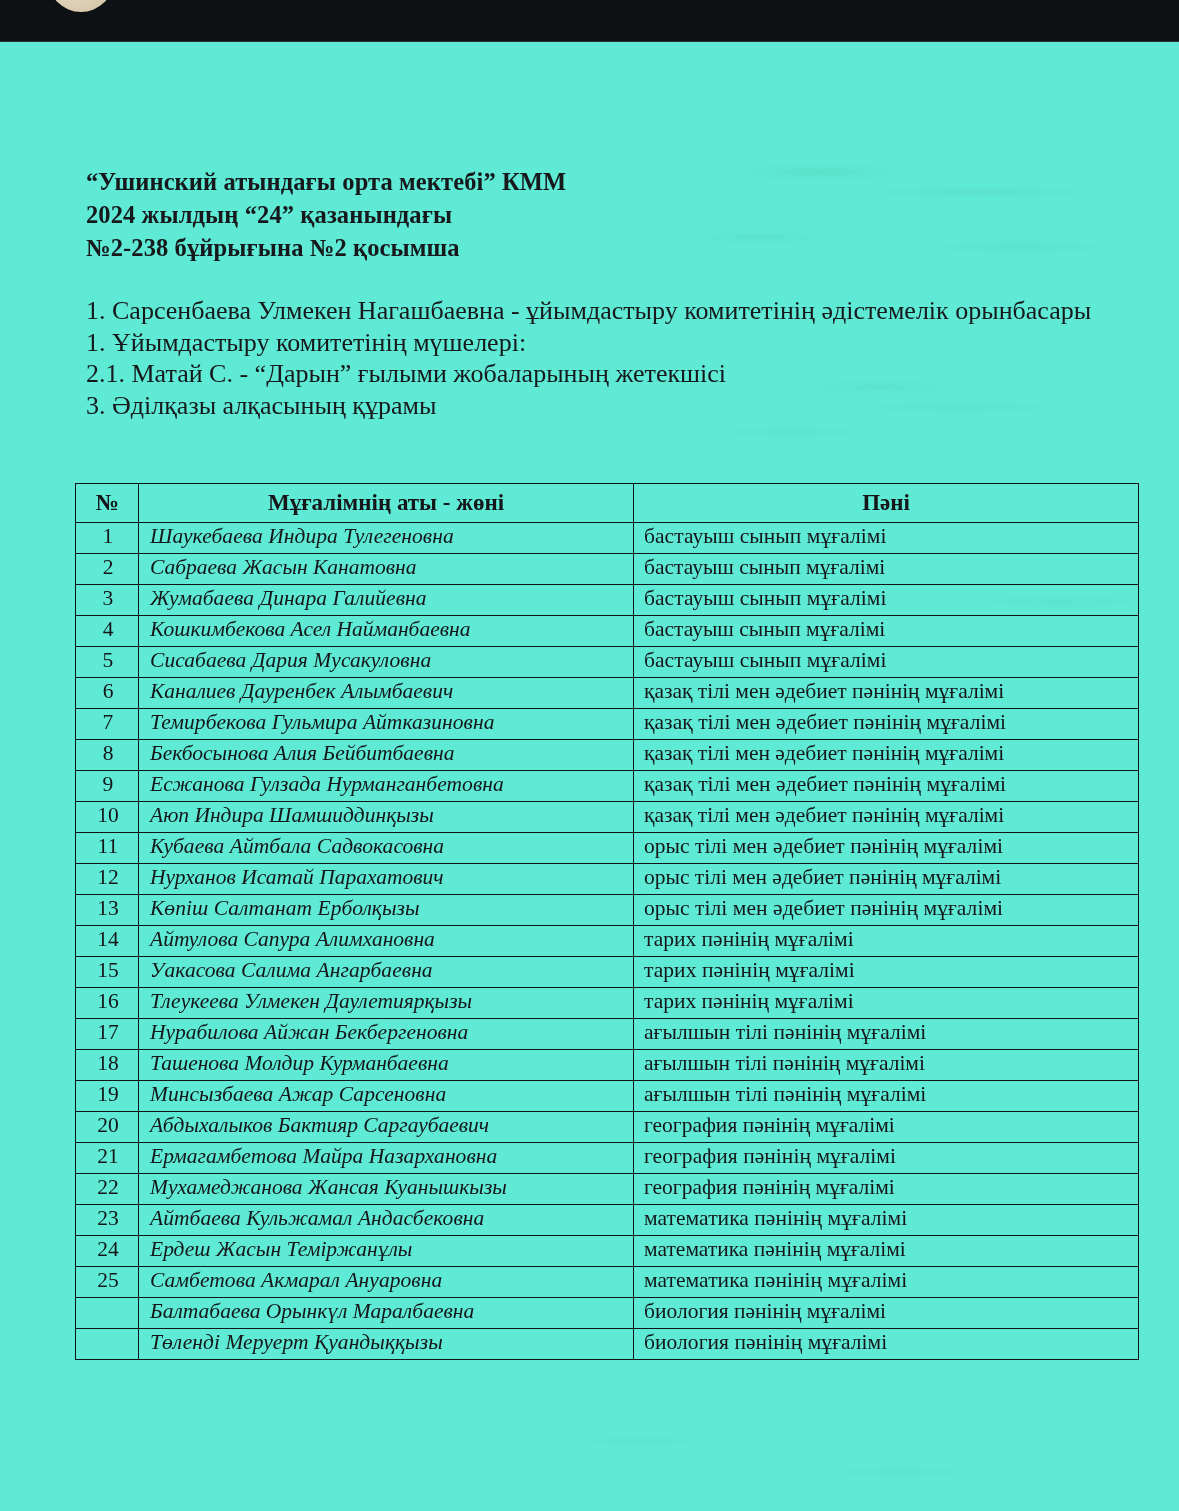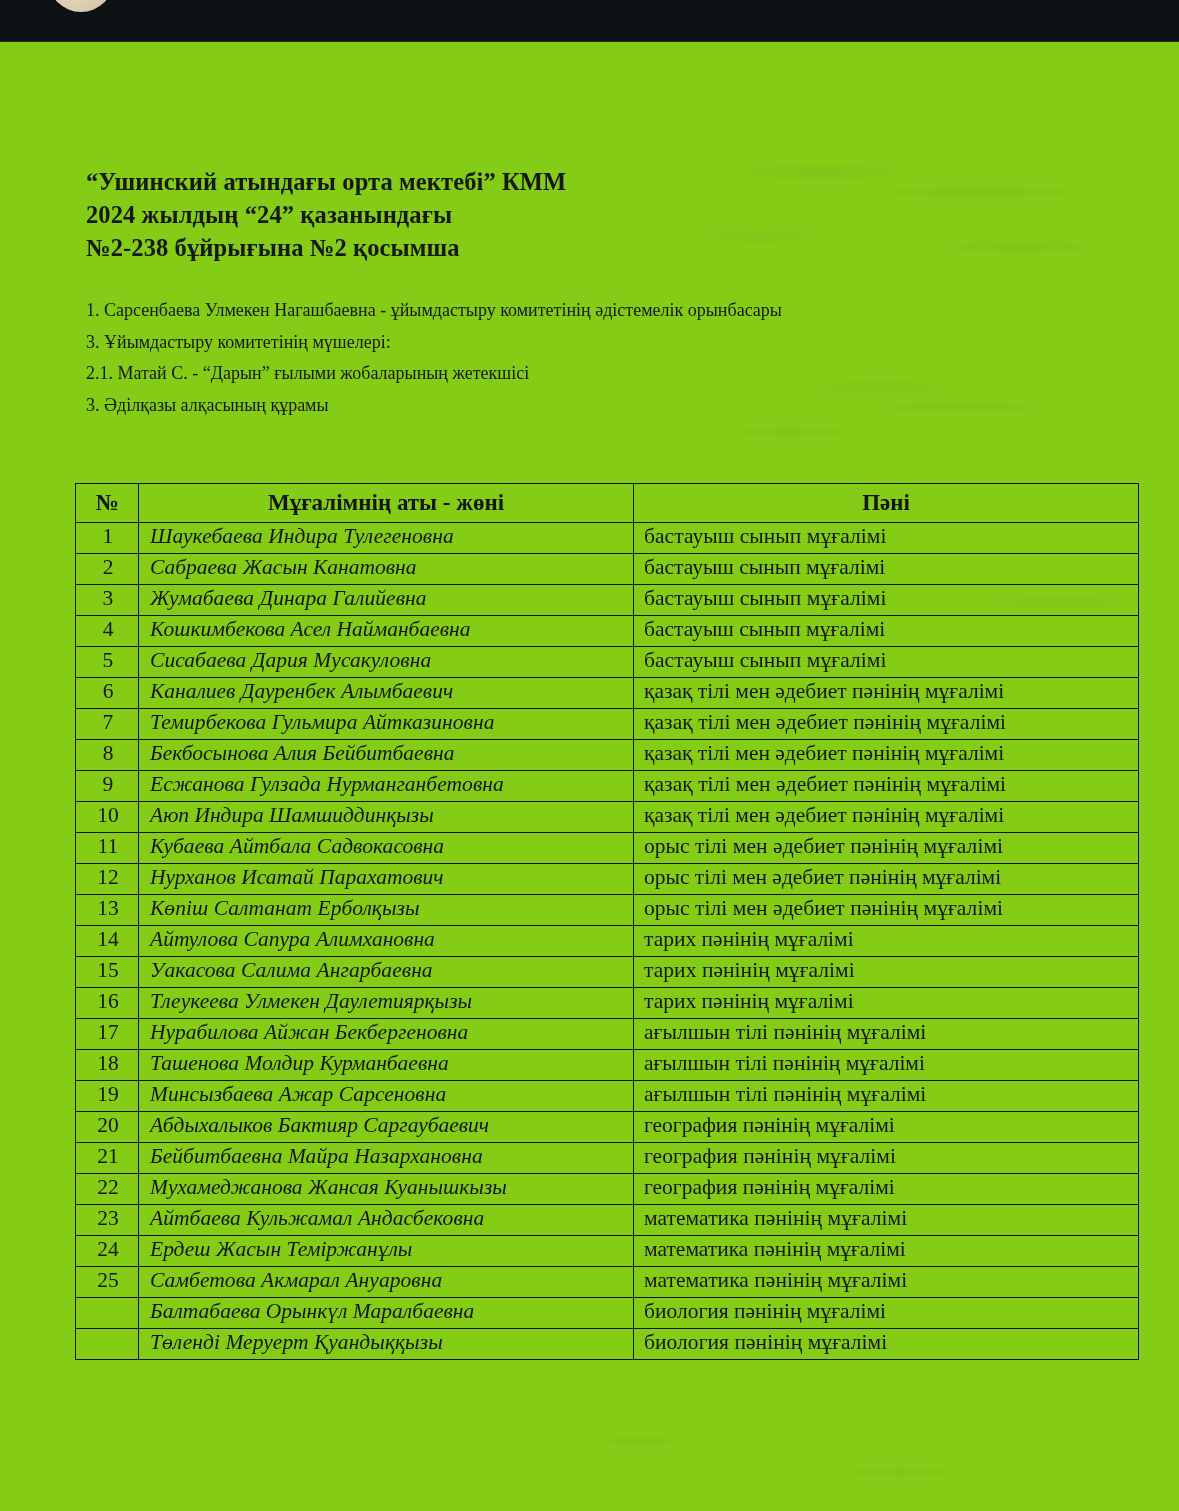--- a/index.html
+++ b/index.html
@@ -43,21 +43,21 @@
     border-radius: 50%;
     background: radial-gradient(circle at 40% 35%, #f2e7d2 0%, #ddcfb4 60%, #cbbd9e 100%);
   }
 
   
   .page {
     position: absolute;
     top: 42px; left: 0;
     width: 1179px;
     height: 1469px;
-    background: #84cc16;
+    background: #5eead4;
     overflow: hidden;
   }
 
   
   .scan-noise {
     position: absolute;
     inset: 0;
     pointer-events: none;
     opacity: .5;
     background:
@@ -90,21 +90,21 @@
   }
 
   
   .doc-list {
     position: absolute;
     left: 86px;
     top: 253px;
     width: 1010px;
   }
   .doc-list .lline {
-    font-size: 18px;
+    font-size: 26px;
     font-weight: 400;
     line-height: 31.5px;
     color: #16181c;
     white-space: nowrap;
   }
 
   
   .roster-table {
     position: absolute;
     left: 75px;
@@ -167,21 +167,21 @@
   <div class="scan-noise"></div>
 
   <div class="doc-heading">
     <div class="hline">“Ушинский атындағы орта мектебі” КММ</div>
     <div class="hline">2024 жылдың “24” қазанындағы</div>
     <div class="hline">№2-238 бұйрығына  №2 қосымша</div>
   </div>
 
   <div class="doc-list">
     <div class="lline">1. Сарсенбаева Улмекен Нагашбаевна -  ұйымдастыру комитетінің әдістемелік орынбасары</div>
-    <div class="lline">3. Ұйымдастыру комитетінің мүшелері:</div>
+    <div class="lline">1. Ұйымдастыру комитетінің мүшелері:</div>
     <div class="lline">2.1. Матай С. - “Дарын” ғылыми жобаларының жетекшісі</div>
     <div class="lline">3. Әділқазы алқасының құрамы</div>
   </div>
 
   <table class="roster-table">
     <colgroup>
       <col class="c-num">
         <col class="c-name">
         <col class="c-subj">
     </colgroup>
@@ -288,21 +288,21 @@
           <td class="name">Минсызбаева Ажар Сарсеновна</td>
           <td class="subj">ағылшын тілі пәнінің мұғалімі</td>
         </tr>
         <tr>
           <td class="num">20</td>
           <td class="name">Абдыхалыков Бактияр Саргаубаевич</td>
           <td class="subj">география пәнінің мұғалімі</td>
         </tr>
         <tr>
           <td class="num">21</td>
-          <td class="name">Бейбитбаевна Майра Назархановна</td>
+          <td class="name">Ермагамбетова Майра Назархановна</td>
           <td class="subj">география пәнінің мұғалімі</td>
         </tr>
         <tr>
           <td class="num">22</td>
           <td class="name">Мухамеджанова Жансая Куанышкызы</td>
           <td class="subj">география пәнінің мұғалімі</td>
         </tr>
         <tr>
           <td class="num">23</td>
           <td class="name">Айтбаева Кульжамал Андасбековна</td>

